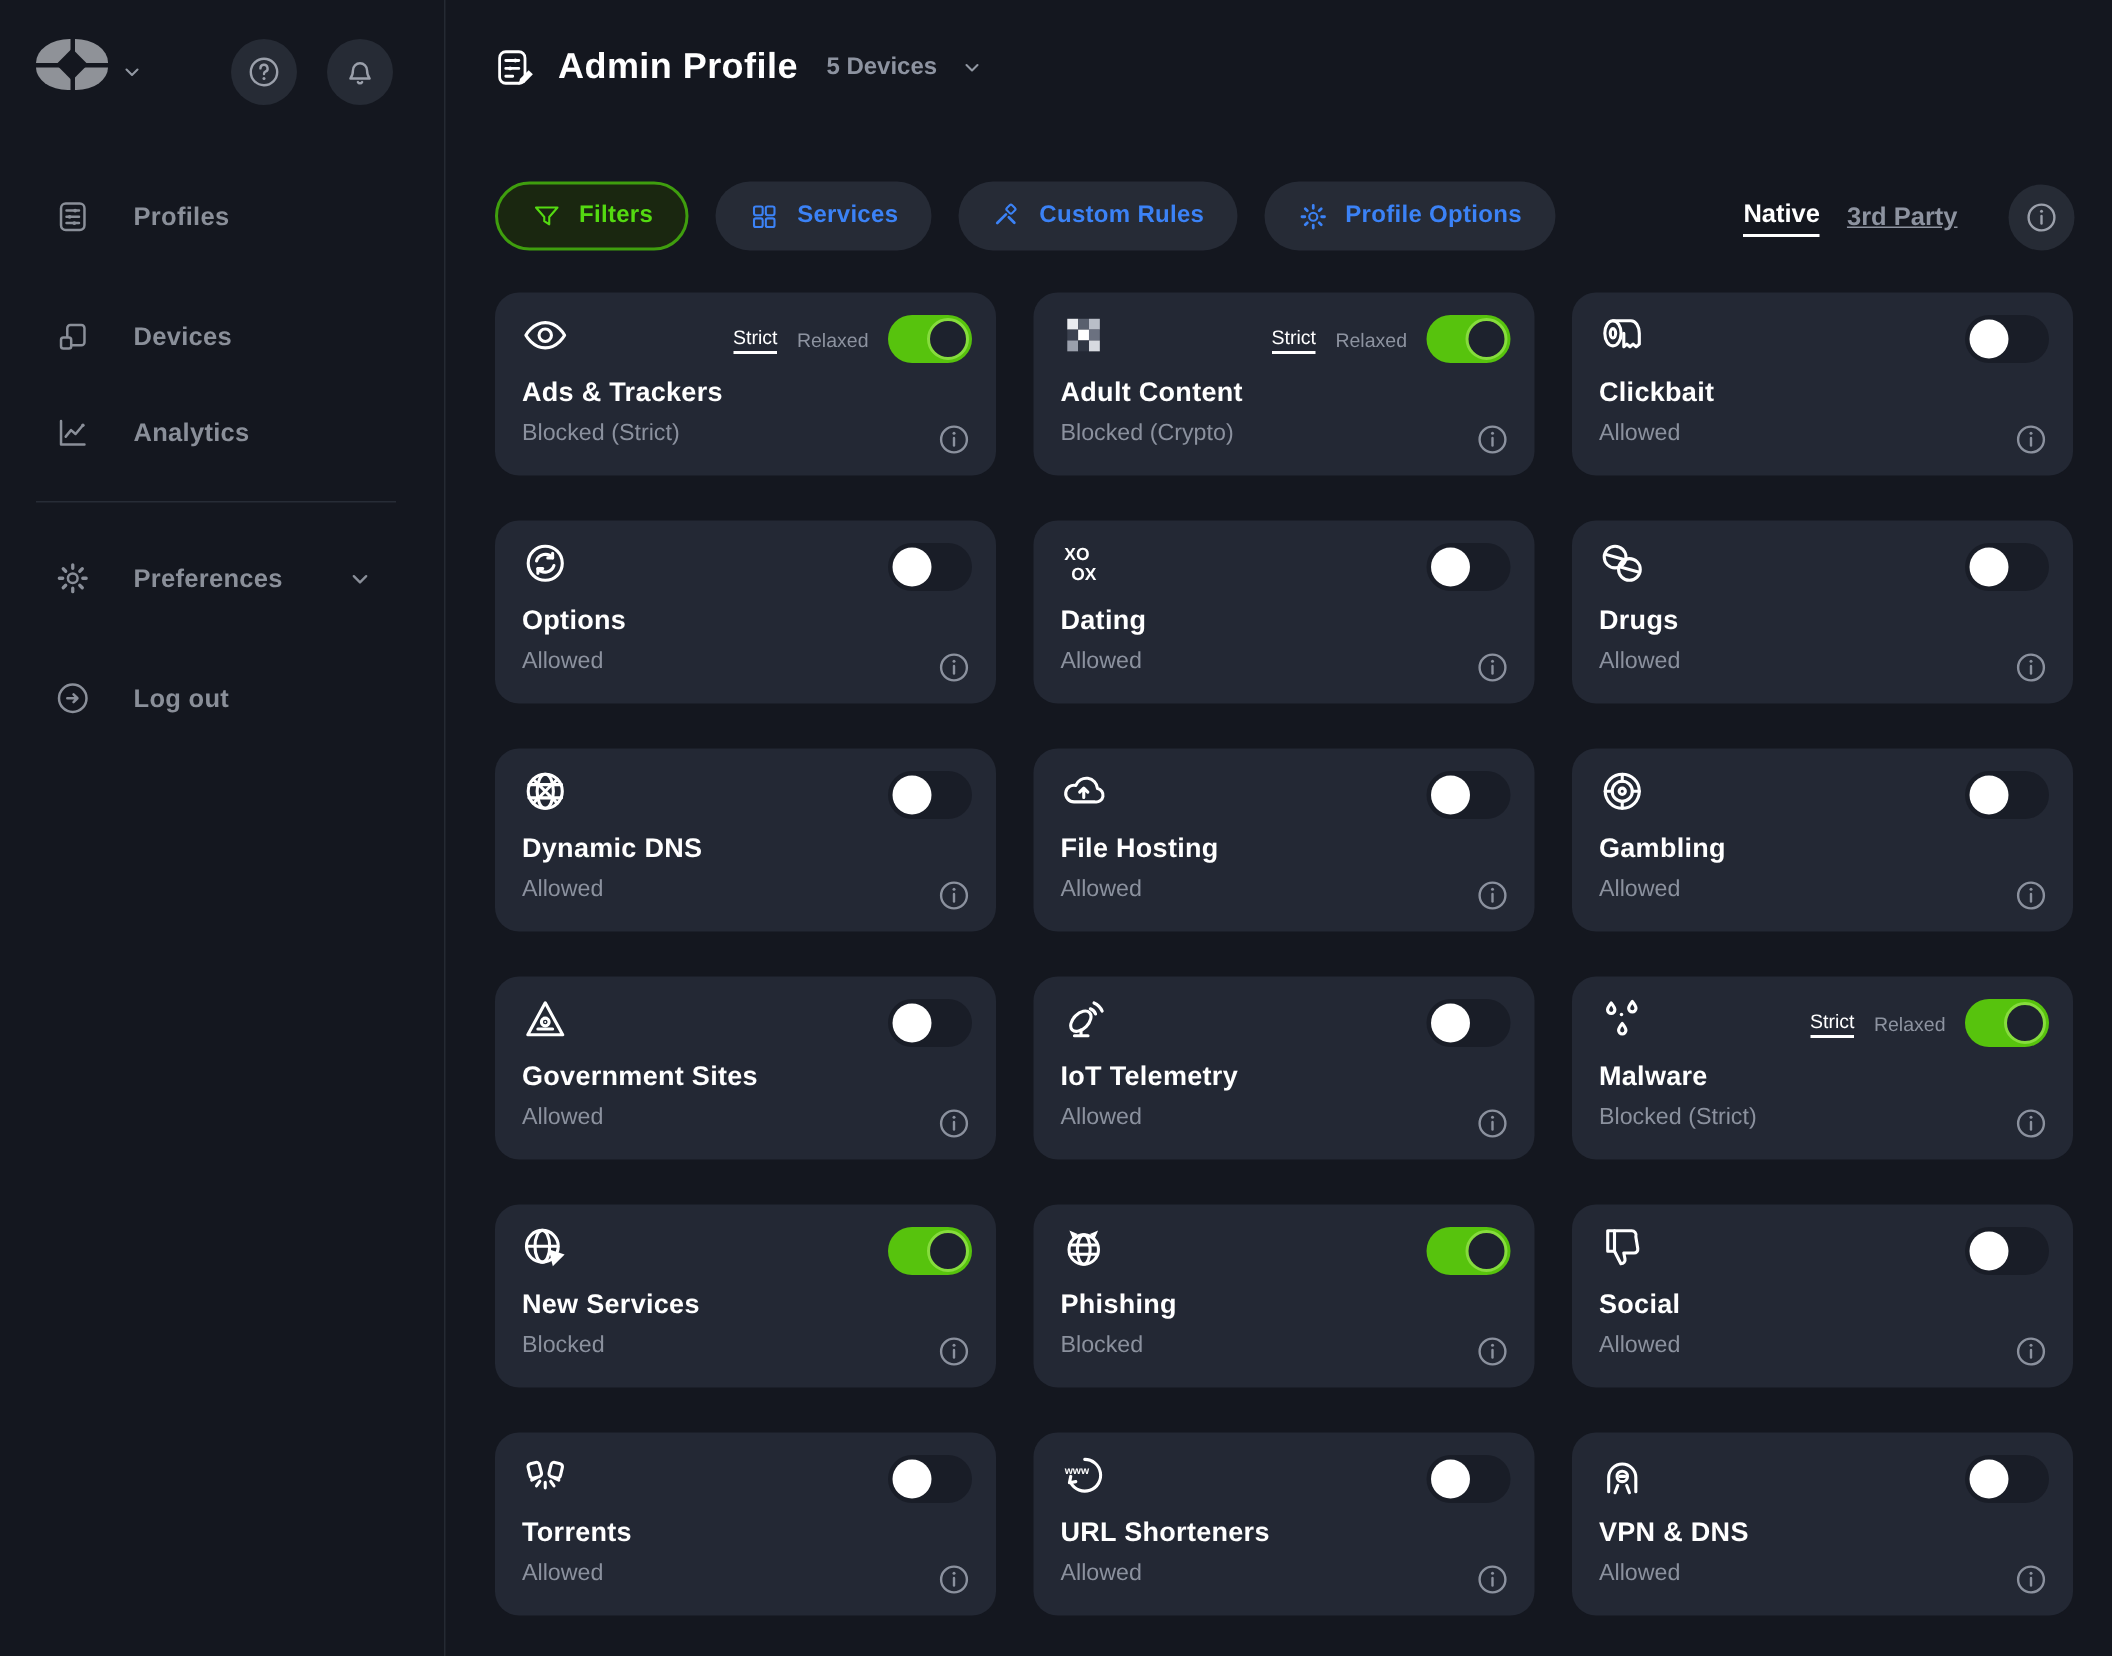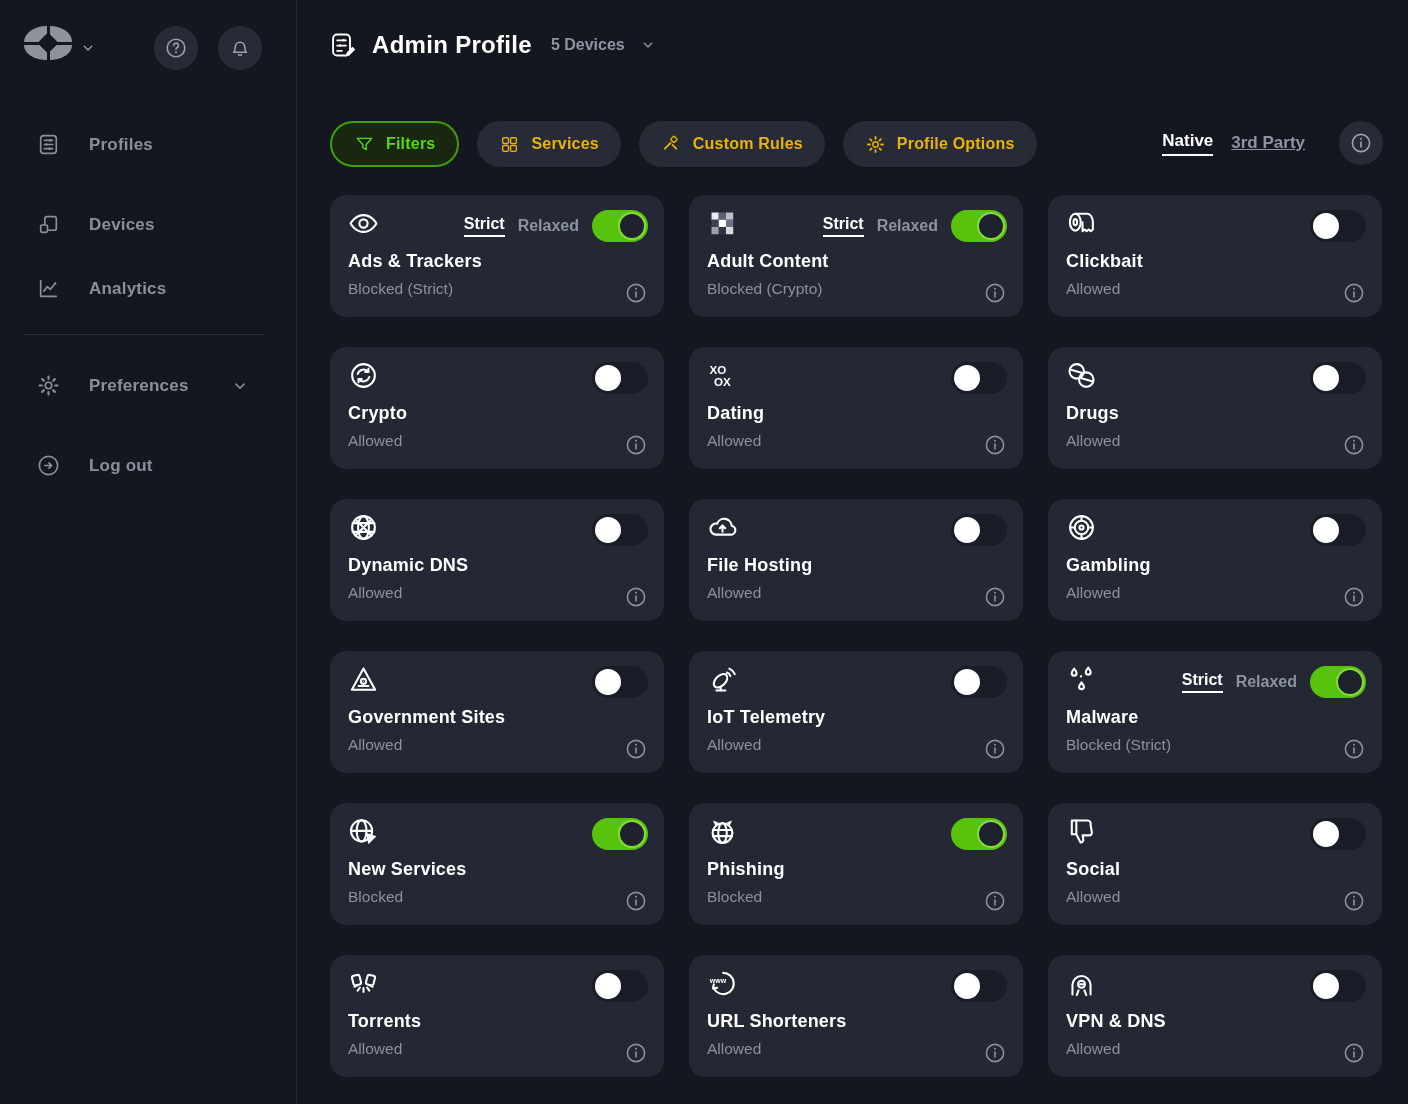--- a/index.html
+++ b/index.html
@@ -31,39 +31,39 @@
   .pref-chev { position:absolute; left:231px; top:377px; width:18px; height:18px; color:#8a8f99; cursor:pointer; }
 
   
   .main-header { position:absolute; left:329px; top:31px; display:flex; align-items:center; gap:15px; }
   .main-header .hicon { width:28px; height:28px; color:#fff; }
   .page-title { color:#fff; font-size:24px; font-weight:700; letter-spacing:.3px; }
   .devices-label { color:#8d93a0; font-size:16px; font-weight:700; margin-left:4px; cursor:pointer; }
   .dev-chev { width:16px; height:16px; color:#9298a3; cursor:pointer; }
 
   
-  .tabsbar { position:absolute; left:330px; top:121px; width:1053px; height:46px; display:flex; align-items:flex-start; gap:18px; }
-  .pill { height:46px; border-radius:23px; background:#262b36; color:#eab308; display:inline-flex; align-items:center;
+  .tabsbar { position:absolute; left:330px; top:121px; width:1053px; height:46px; display:flex; align-items:flex-end; gap:18px; }
+  .pill { height:46px; border-radius:23px; background:#262b36; color:#3b82f6; display:inline-flex; align-items:center;
           gap:11px; padding:0 22px; font-size:16px; font-weight:700; cursor:pointer; letter-spacing:.2px; }
   .pill svg { width:21px; height:21px; }
   .pill[data-active="true"] { background:#1a2710; border:2px solid #3f9e0e; color:#54da11; }
   .src-switch { margin-left:auto; display:flex; align-items:center; gap:18px; }
   .src-opt { font-size:17px; font-weight:700; cursor:pointer; }
   .src-opt.sel { color:#fff; border-bottom:2px solid #fff; padding-bottom:3px; }
   .src-opt.alt { color:#8d93a0;text-decoration:underline; }
   .info-btn { position:static; margin-left:16px; }
 
   
   .grid { position:absolute; left:330px; top:195px; display:grid; grid-template-columns:repeat(3,334px);
           column-gap:25px; row-gap:30px; }
   .card { position:relative; width:334px; height:122px; background:#232834; border-radius:16px; }
   .cicon { position:absolute; left:18px; top:13px; width:31px; height:31px; color:#fff; }
   .cicon svg { width:31px; height:31px; }
   .ctrl { position:absolute; right:16px; top:15px; display:flex; align-items:center; gap:13px; }
-  .lvl { font-size:16px; font-weight:700; cursor:pointer; }
+  .lvl { font-size:13px; font-weight:400; cursor:pointer; }
   .lvl.strict { color:#fff; border-bottom:2px solid #fff; padding-bottom:2px; }
   .lvl.relaxed { color:#8d93a0; }
   .toggle { position:relative; width:56px; height:32px; border-radius:16px; cursor:pointer; flex:none; }
   .toggle[data-state="off"] { background:#191d27; }
   .toggle[data-state="off"] .knob { position:absolute; left:3px; top:3px; width:26px; height:26px; border-radius:50%; background:#fff; }
   .toggle[data-state="on"] { background:#57c30d; }
   .toggle[data-state="on"] .knob { position:absolute; right:2px; top:2px; width:28px; height:28px; border-radius:50%;
                                    background:#1d222d; border:2.5px solid #86dc3d; }
   .ctitle { position:absolute; left:18px; top:56px; color:#fff; font-size:18px; font-weight:700; letter-spacing:.2px; }
   .cstatus { position:absolute; left:18px; top:85px; color:#8b919e; font-size:15.5px; }
@@ -288,21 +288,21 @@
       <span class="cicon"><svg class="ln" viewBox="0 0 24 24">
             <circle cx="12" cy="12" r="8.8"></circle>
             <path d="M15.8 9.2a4.8 4.8 0 0 0-8.3 1.6M8.2 14.8a4.8 4.8 0 0 0 8.3-1.6"></path>
             <path d="M15.8 6.8v2.5h-2.5M8.2 17.2v-2.5h2.5"></path>
           </svg></span>
       <div class="ctrl">
           <div class="toggle" data-state="off">
             <span class="knob"></span>
           </div>
         </div>
-      <div class="ctitle">Crypto</div>
+      <div class="ctitle">Options</div>
       <div class="cstatus">Allowed</div>
       <span class="cinfo"><svg class="ln" viewBox="0 0 24 24">
             <circle cx="12" cy="12" r="8.6"></circle>
             <path d="M12 11v5"></path>
             <circle cx="12" cy="7.8" r="1" class="fill"></circle>
           </svg></span>
     </div>
 
     <div class="card">
       <span class="cicon"><svg class="ln" viewBox="0 0 24 24">

